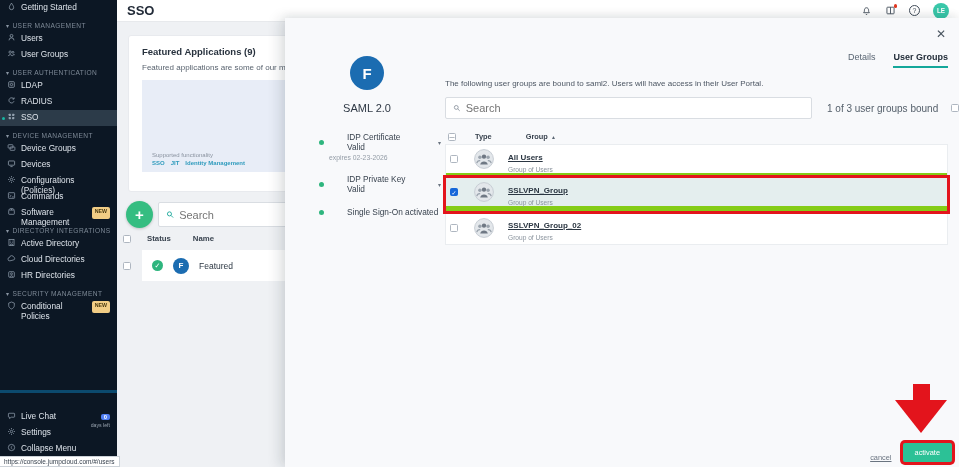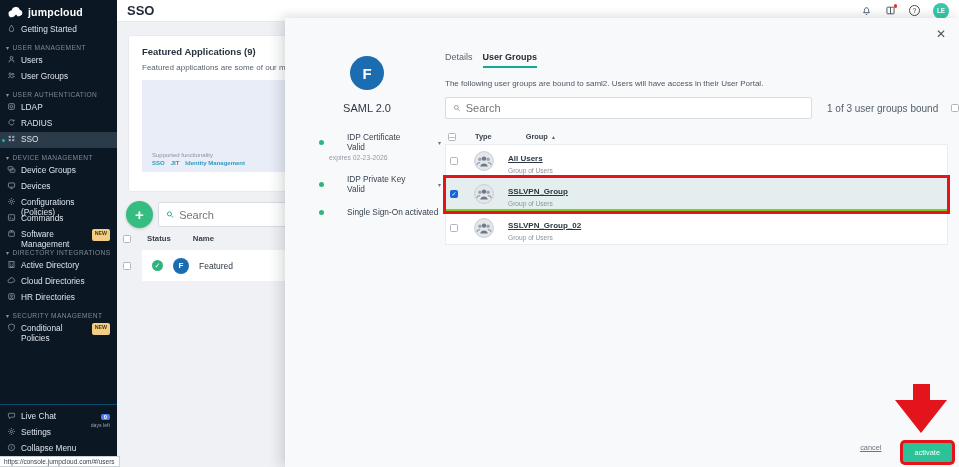--- a/index.html
+++ b/index.html
@@ -30,21 +30,21 @@
   .side-item .ic { width:9px; height:9px; color:#93a1af; flex:0 0 9px; }
   .side-item.active { background:#2c3b49; }
   .side-item.active::before {
     content:""; position:absolute; left:2px; top:6.5px;
     width:3px; height:3px; border-radius:50%; background:#17b5a2;
   }
   .nbadge {
     margin-left:auto; background:#f2cd85; color:#4a3a10;
     font-size:5.3px; font-weight:bold; padding:1px 3px; border-radius:2px;
   }
-  .side-foot { margin-top:auto; border-top:1px solid #0c4a6e; padding:4px 0 10px; }
+  .side-foot { margin-top:auto; border-top:3px solid #0c4a6e; padding:16px 0 10px; }
   .bstack { margin-left:auto; text-align:right; }
   .chatbadge {
     display:inline-block; background:#4f7df2; color:#fff;
     font-size:5.8px; font-weight:bold; padding:0 3px; border-radius:2px;
   }
   .dleft { font-size:5.2px; color:#97a2ae; margin-top:1px; }
   .statusbar {
     position:absolute; left:0; bottom:0; z-index:30;
     background:#fff; border:1px solid #ccd2d8; border-left:none;
     font-size:6.5px; color:#39434f; padding:1px 4px; white-space:nowrap;
@@ -146,49 +146,49 @@
   .proto { text-align:center; font-size:11px; color:#2f3945; margin-top:12px; }
   .stat-list { margin-top:18px; padding-left:26px; }
   .stat-row { margin-bottom:13px; }
   .stat-main { display:flex; align-items:center; gap:23px; }
   .gdot { width:5px; height:5px; border-radius:50%; background:#2eb57e; flex:0 0 5px; }
   .stat-label { font-size:8.3px; color:#39434f; }
   .stat-caret { font-size:6px; color:#6a7480; }
   .stat-sub { font-size:6.8px; color:#939ca6; margin:2px 0 0 10px; }
 
   .pright { position:absolute; left:160px; top:34px; width:503px; }
-  .tabs { display:flex; gap:10px; }
+  .tabs { display:flex; gap:18px;justify-content:flex-end; }
   .tab { font-size:9px; color:#5a6673; padding-bottom:4px; cursor:pointer; }
   .tab.active { font-weight:bold; color:#232e3a; border-bottom:2px solid #14a79a; }
   .pdesc { font-size:8px; color:#4c5663; margin-top:11px; }
   .prow2 { display:flex; align-items:center; margin-top:9px; }
   .psearch {
     width:367px; height:22px; background:#fff; border:1px solid #d9dde2; border-radius:2px;
     display:flex; align-items:center; gap:5px; padding:0 7px; flex:0 0 367px;
   }
   .psearch .sic { color:#8a939e; width:8px; height:8px; }
   .bound-sum { font-size:10px; color:#55606b; margin-left:15px; white-space:nowrap; }
   .showb { display:flex; align-items:center; gap:4px; margin-left:13px; white-space:nowrap; cursor:pointer; }
   .showb-label { font-size:7.4px; font-weight:bold; color:#333d49; }
 
   .gt-head { display:flex; align-items:center; margin-top:10px; height:15px; font-size:7.4px; font-weight:bold; color:#39434f; }
   .gt-head .cbx { margin-left:3px; }
   .gt-type { margin-left:19px; }
   .gt-group { margin-left:34px; display:flex; align-items:center; gap:3px; }
   .gt-sort { font-size:5px; color:#5a6673; }
   .gt-body { background:#fff; border:1px solid #eaedf0; }
-  .grow { display:flex; align-items:center; height:33px; padding:0 8px 0 4px; background:#fff; border-bottom:2px solid #84cc16; position:relative; }
+  .grow { display:flex; align-items:center; height:33px; padding:0 8px 0 4px; background:#fff; border-bottom:5px solid #84cc16; position:relative; }
   .grow:last-child { border-bottom:none; }
   .grow.sel { background:#e4eeee; box-shadow:0 0 0 3px #e3141c; z-index:3; }
   .gav { width:20px; height:20px; margin-left:16px; flex:0 0 20px; }
   .gtxt { margin-left:14px; }
   .gname { font-size:8px; font-weight:bold; color:#2b3642; text-decoration:underline; cursor:pointer; }
   .gsub { font-size:6.6px; color:#8b949e; margin-top:2px; }
 
-  .pfoot { position:absolute; right:7px; bottom:5px; display:flex; align-items:flex-start; gap:21px; z-index:6; }
+  .pfoot { position:absolute; right:7px; bottom:5px; display:flex; align-items:flex-end; gap:11px; z-index:6; }
   .cancel-link { font-size:7.4px; color:#6a7480; text-decoration:underline; cursor:pointer; }
   .activate-btn {
     background:#2cc196; color:#fff; font-size:7.4px; border:none; border-radius:2px;
     padding:5px 12px; cursor:pointer; font-family:"Liberation Sans", sans-serif;
     box-shadow:0 0 0 3px #e3141c;
   }
   
   .ann-arrow { position:absolute; right:12px; bottom:34px; width:52px; z-index:7; }
   .ann-shaft { width:17px; height:16px; background:#e3141c; margin:0 auto; }
   .ann-head { width:0; height:0; border-left:26px solid transparent; border-right:26px solid transparent; border-top:33px solid #e3141c; }
@@ -297,26 +297,20 @@
         <rect x="6.5" y="8.5" width="3" height="7" rx="1.5" fill="#ecb22e"></rect>
         <rect x="0.5" y="6.5" width="7" height="3" rx="1.5" fill="#e01e5a"></rect>
       </symbol>
     <symbol id="i-cloudlogo" viewBox="0 0 20 14" fill="#ffffff">
         <path d="M5 13a4.2 4.2 0 0 1-.6-8.4A5.4 5.4 0 0 1 14.8 3.4 4 4 0 0 1 15.6 11l-3.1 1-2.5-2.5L7.5 12z"></path>
       </symbol>
   </defs>
 </svg>
 
 <aside class="sidebar">
-  <div class="logo">
-    <svg width="16" height="11">
-        <use href="#i-cloudlogo"></use>
-      </svg>
-    <span class="logo-text">jumpcloud</span>
-  </div>
 
   <nav>
 
       <div class="side-item">
         <svg class="ic">
           <use href="#i-spark"></use>
         </svg>
         <span>Getting Started</span>
 
       </div>

